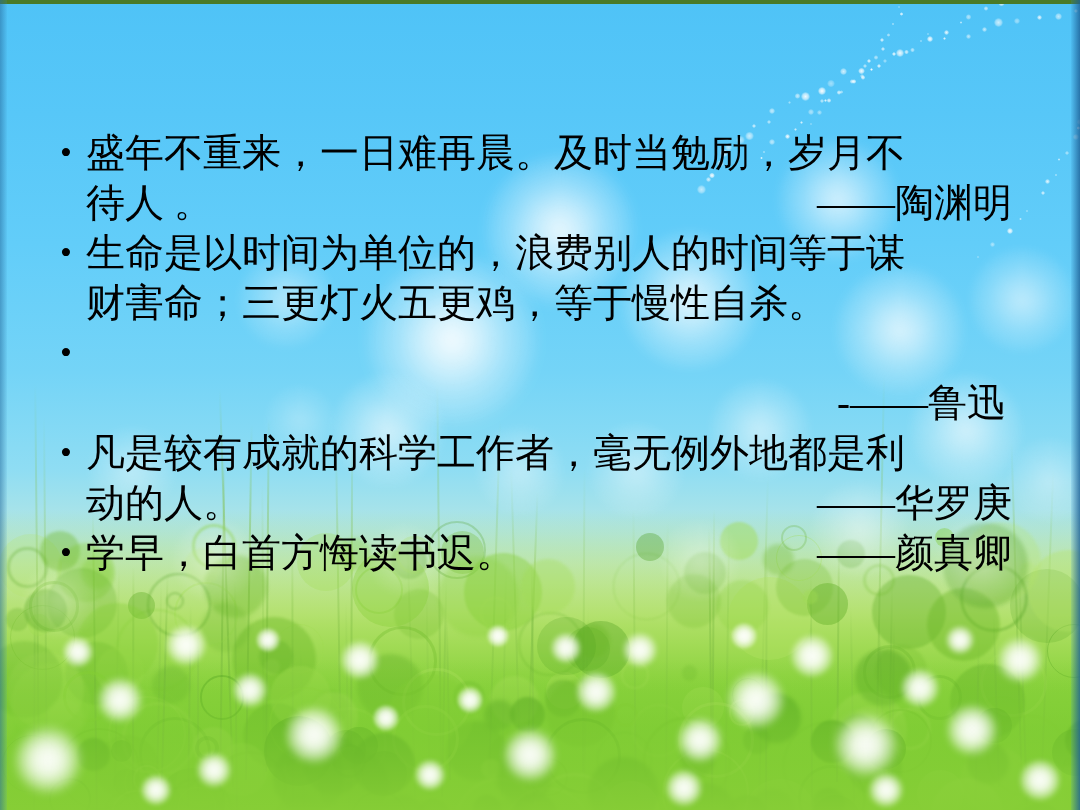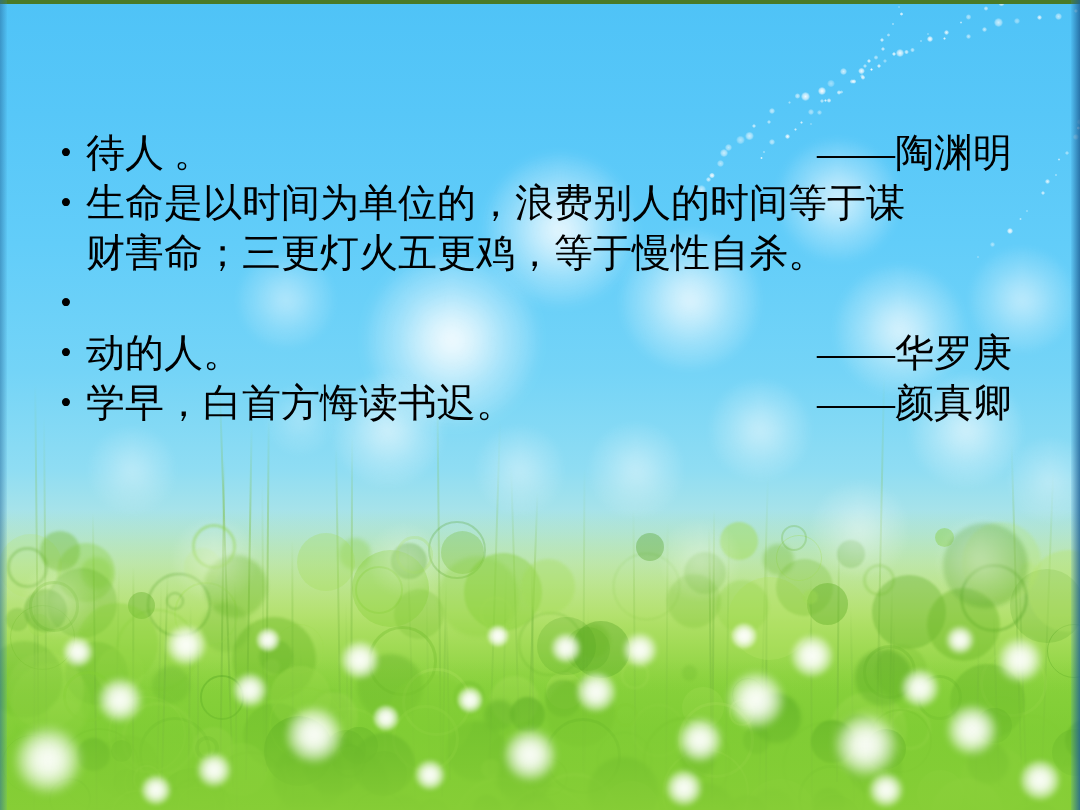--- a/index.html
+++ b/index.html
@@ -600,39 +600,42 @@
     </div>
 
   <div class="edge-top"></div>
   <div class="edge-left"></div>
   <div class="edge-right"></div>
 
   <div class="content" id="content">
       <div class="bullet-row">
         <div class="bullet-dot">•</div>
         <div class="bullet-text">
+          <span class="line">盛年不重来，一日难再晨。及时当勉励，岁月不</span>
           <span class="line"><span class="inline-attrib">——陶渊明</span>待人 。</span>
         </div>
       </div>
       <div class="bullet-row">
         <div class="bullet-dot">•</div>
         <div class="bullet-text">
           <span class="line">生命是以时间为单位的，浪费别人的时间等于谋</span>
           <span class="line">财害命；三更灯火五更鸡，等于慢性自杀。</span>
         </div>
       </div>
       <div class="bullet-row">
         <div class="bullet-dot">•</div>
         <div class="bullet-text">
           <span class="line empty-line"></span>
+          <span class="attrib">-——鲁迅</span>
         </div>
       </div>
       <div class="bullet-row">
         <div class="bullet-dot">•</div>
         <div class="bullet-text">
+          <span class="line">凡是较有成就的科学工作者，毫无例外地都是利</span>
           <span class="line"><span class="inline-attrib">——华罗庚</span>动的人。</span>
         </div>
       </div>
       <div class="bullet-row">
         <div class="bullet-dot">•</div>
         <div class="bullet-text">
           <span class="line"><span class="inline-attrib">——颜真卿</span>学早，白首方悔读书迟。</span>
         </div>
       </div>
     </div>

